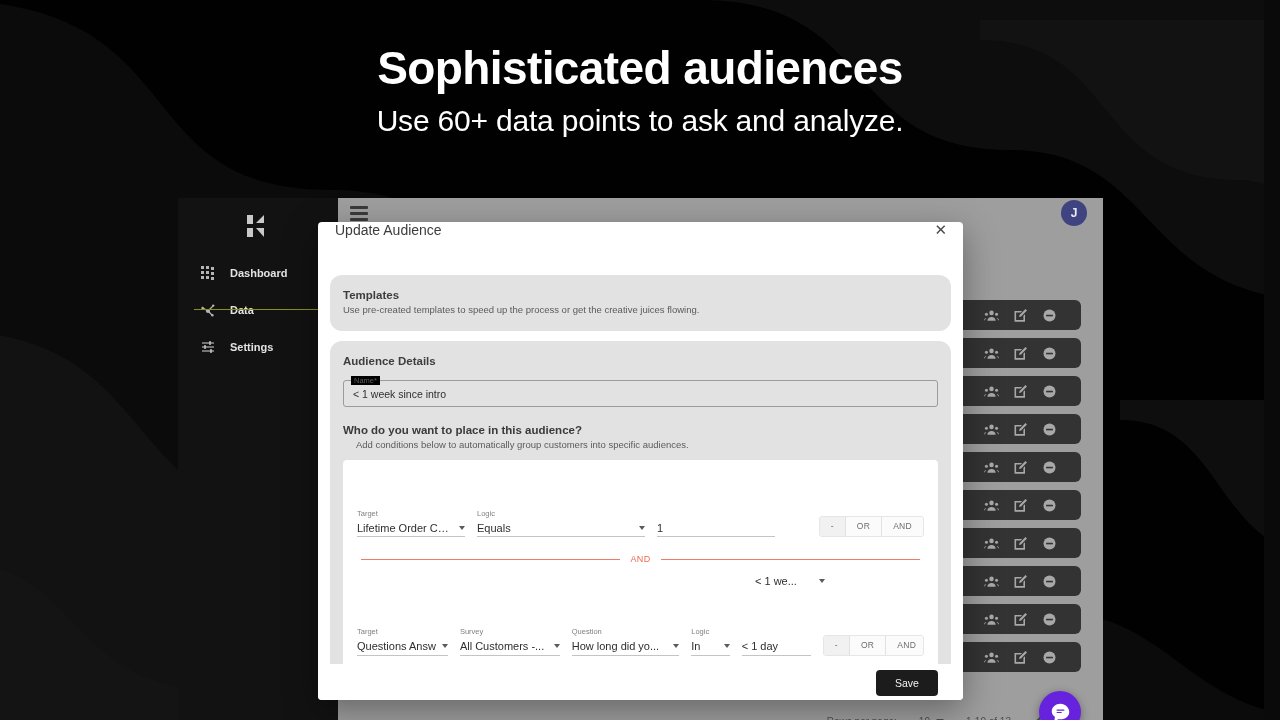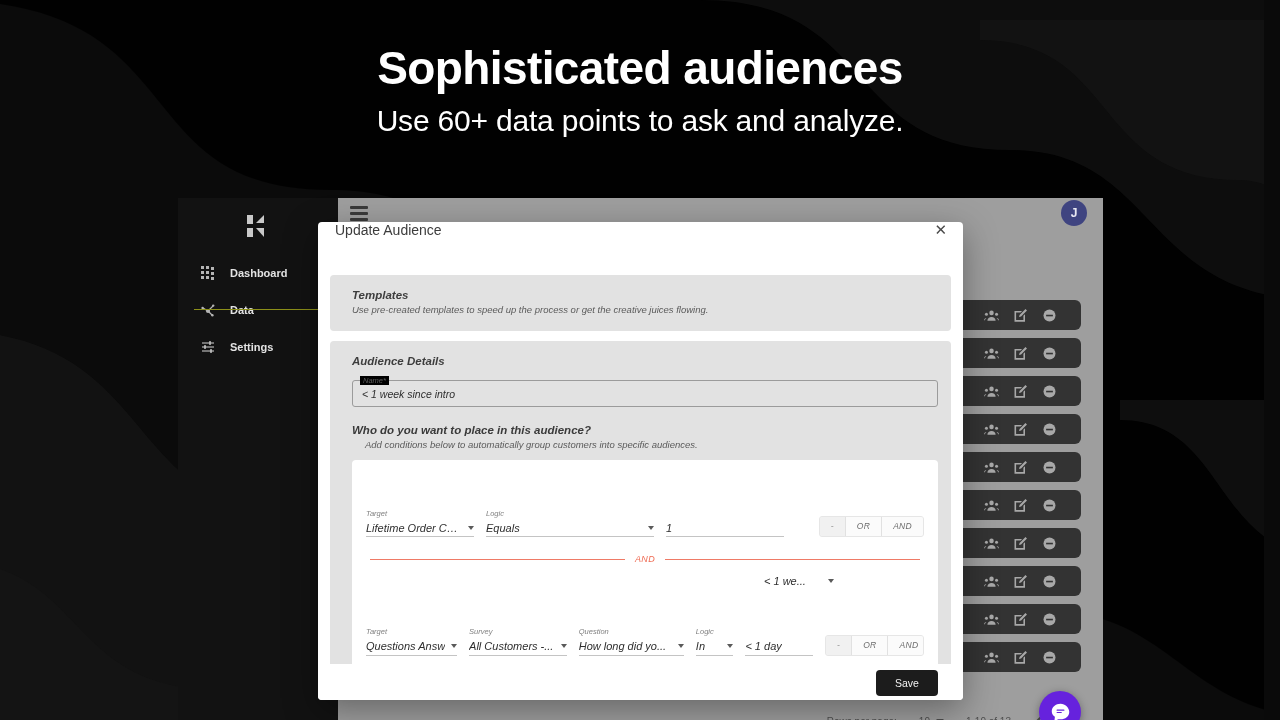--- a/index.html
+++ b/index.html
@@ -126,21 +126,21 @@
   .modal-head {
     height: 53px; display: flex; align-items: flex-start;
     padding: 0 16px 0 17px; justify-content: space-between;
   }
   .modal-title { font-size: 14px; color: #3c3c3c; font-weight: 400; }
   .modal-close { font-size: 15px; color: #4a4a4a; line-height: 1; cursor: pointer; }
 
   .modal-body { padding: 0 12px; }
 
   .panel {
-    background: #e2e2e2; border-radius: 4px; padding: 14px 13px 16px 22px; font-style: italic;
+    background: #e2e2e2; border-radius: 12px; padding: 14px 13px 16px 13px;
   }
   .panel + .panel { margin-top: 10px; }
   .panel-title { font-size: 11.5px; font-weight: 700; color: #3d3d3d; }
   .panel-desc { font-size: 9.5px; color: #5b5b5b; margin-top: 3px; }
 
   .select-box {
     margin-top: 12px; height: 26px; background: #e2e2e2;
     border: 1px solid #a9a9a9; border-radius: 3px;
     display: flex; align-items: center; padding: 0 10px;
     font-size: 10.5px; color: #6d6d6d; justify-content: space-between;

